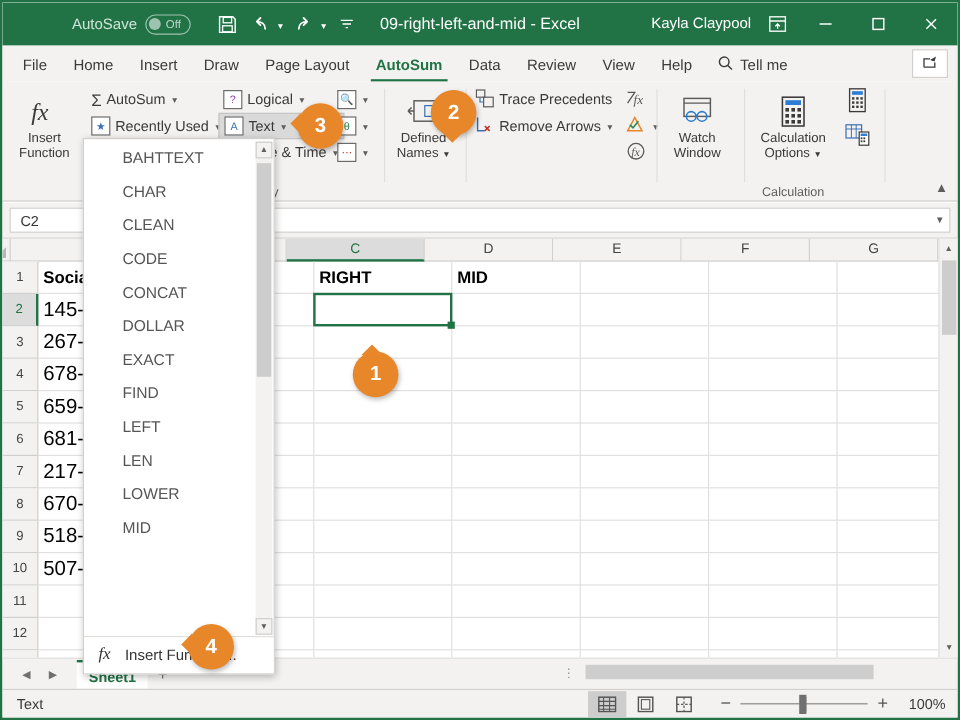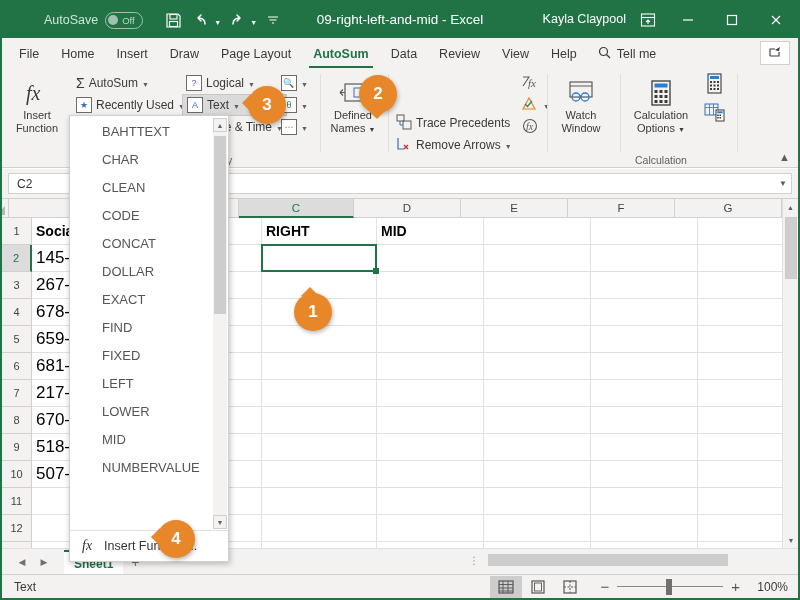--- a/index.html
+++ b/index.html
@@ -21,21 +21,21 @@
   }
 
   
   .titlebar {
     position: absolute; left: 0; top: 0;
     width: 796px; height: 36px;
     background: #217346;
     color: #fff;
     display: flex; align-items: center;
   }
-  .autosave-wrap { display: flex; align-items: center; margin-left: 42px; gap: 7px; }
+  .autosave-wrap { display: flex; align-items: center; margin-left: 58px; gap: 7px; }
   .autosave-label { color: #cfe4d8; font-size: 12.5px; }
   .toggle {
     width: 38px; height: 17px; border-radius: 9px;
     border: 1px solid #9dc3ae;
     display: flex; align-items: center; padding: 0 2px;
     position: relative;
   }
   .toggle .knob {
     width: 10px; height: 10px; border-radius: 50%;
     background: #9dc3ae;
@@ -483,21 +483,21 @@
             </svg>
         </span>
         <span>Defined</span>
         <span>Names <span style="font-size:7px;">▼</span></span>
       </div>
 
     </div>
     <div class="rsep" style="left:386px;"></div>
 
     <div class="rgroup" style="left:390px;width:200px;">
-      <div style="position:absolute;left:0;top:4px;margin-top:40px;">
+      <div style="position:absolute;left:0;top:4px;">
         <div class="smallbtn">
           <span>
             <svg width="16" height="16" viewBox="0 0 16 16">
                 <rect x="1" y="1" width="7" height="6" fill="none" stroke="#5a5a5a" stroke-width="1"></rect>
                 <rect x="7" y="7" width="8" height="8" fill="none" stroke="#5a5a5a" stroke-width="1"></rect>
                 <path d="M4 7v4h3" stroke="#3b6fb5" stroke-width="1" fill="none"></path>
               </svg>
           </span>
           <span>Trace Precedents</span>
         </div>
@@ -845,25 +845,24 @@
   <div class="dropdown">
     <div class="dd-list" id="dd-list">
         <div class="dd-item">BAHTTEXT</div>
         <div class="dd-item">CHAR</div>
         <div class="dd-item">CLEAN</div>
         <div class="dd-item">CODE</div>
         <div class="dd-item">CONCAT</div>
         <div class="dd-item">DOLLAR</div>
         <div class="dd-item">EXACT</div>
         <div class="dd-item">FIND</div>
-        <div class="dd-item">FIXED</div>
         <div class="dd-item">LEFT</div>
+        <div class="dd-item">LEN</div>
         <div class="dd-item">LOWER</div>
         <div class="dd-item">MID</div>
-        <div class="dd-item">NUMBERVALUE</div>
       </div>
     <div class="dd-scroll">
       <div class="dd-sb-btn">▲</div>
       <div class="dd-sb-thumb"></div>
       <div class="dd-sb-btn" style="position:absolute;bottom:0;width:14px;">▼</div>
     </div>
     <div class="dd-footer">
       <span style="font-family:'Liberation Serif',serif;font-style:italic;font-size:14px;">fx</span>
       <span>Insert Function...</span>
     </div>

